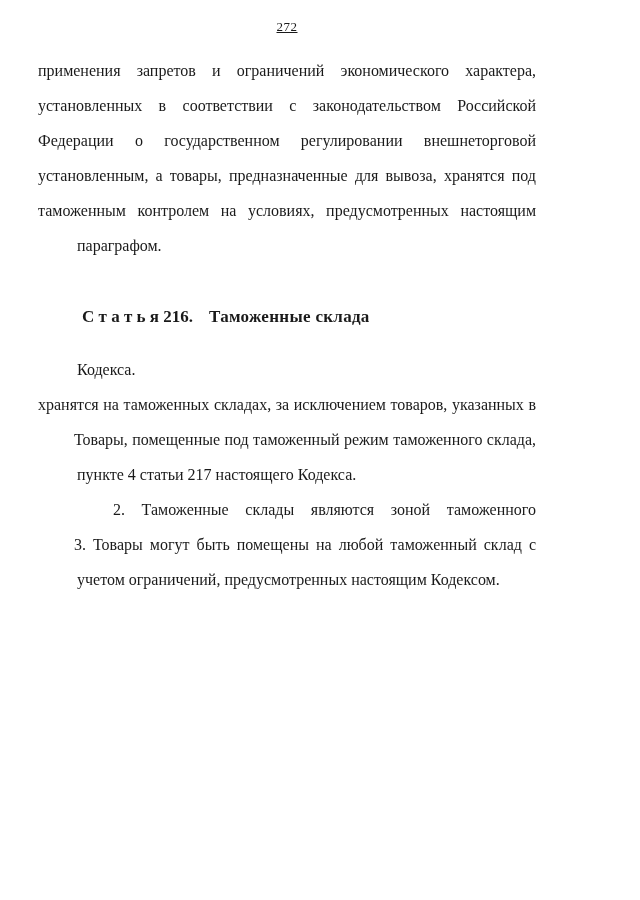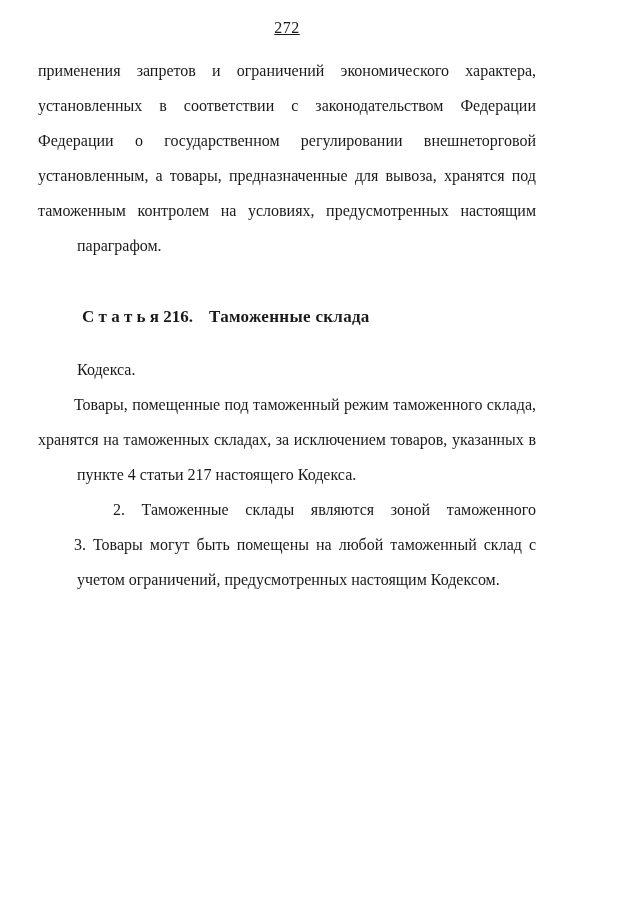--- a/index.html
+++ b/index.html
@@ -15,21 +15,21 @@
     overflow: hidden;
     font-family: "Liberation Serif", "DejaVu Serif", serif;
     color: #1a1a1a;
   }
   .page-number {
     position: absolute;
     top: 19px;
     left: 38px;
     width: 498px;
     text-align: center;
-    font-size: 16px;
+    font-size: 13px;
     letter-spacing: 0.5px;
     text-decoration: underline;
   }
   .content {
     position: absolute;
     top: 53px;
     left: 38px;
     width: 498px;
     font-size: 16px;
     line-height: 35px;
@@ -68,38 +68,38 @@
 <body>
 
 <div class="page">
 
   <div class="page-number">272</div>
 
   <div class="content">
 
     <div class="para">
       <div class="line">применения запретов и ограничений экономического характера,</div>
-      <div class="line">установленных в соответствии с законодательством Федерации</div>
+      <div class="line">установленных в соответствии с законодательством Российской</div>
       <div class="line">Федерации о государственном регулировании внешнеторговой</div>
       <div class="line">установленным, а товары, предназначенные для вывоза, хранятся под</div>
       <div class="line">таможенным контролем на условиях, предусмотренных настоящим</div>
       <div class="line last">параграфом.</div>
     </div>
 
     <div class="heading">
       <span class="label">С т а т ь я  216.</span><span class="title">Таможенные склада</span>
     </div>
 
     <div class="para">
       <div class="line last">Кодекса.</div>
     </div>
 
     <div class="para">
+      <div class="line">хранятся на таможенных складах, за исключением товаров, указанных в</div>
       <div class="line ind">Товары, помещенные под таможенный режим таможенного склада,</div>
-      <div class="line">хранятся на таможенных складах, за исключением товаров, указанных в</div>
       <div class="line last">пункте 4 статьи 217 настоящего Кодекса.</div>
     </div>
 
     <div class="para">
       <div class="line ind last">2. Таможенные склады являются зоной таможенного контроля.</div>
     </div>
 
     <div class="para">
       <div class="line ind">3. Товары могут быть помещены на любой таможенный склад с</div>
       <div class="line last">учетом ограничений, предусмотренных настоящим Кодексом.</div>

